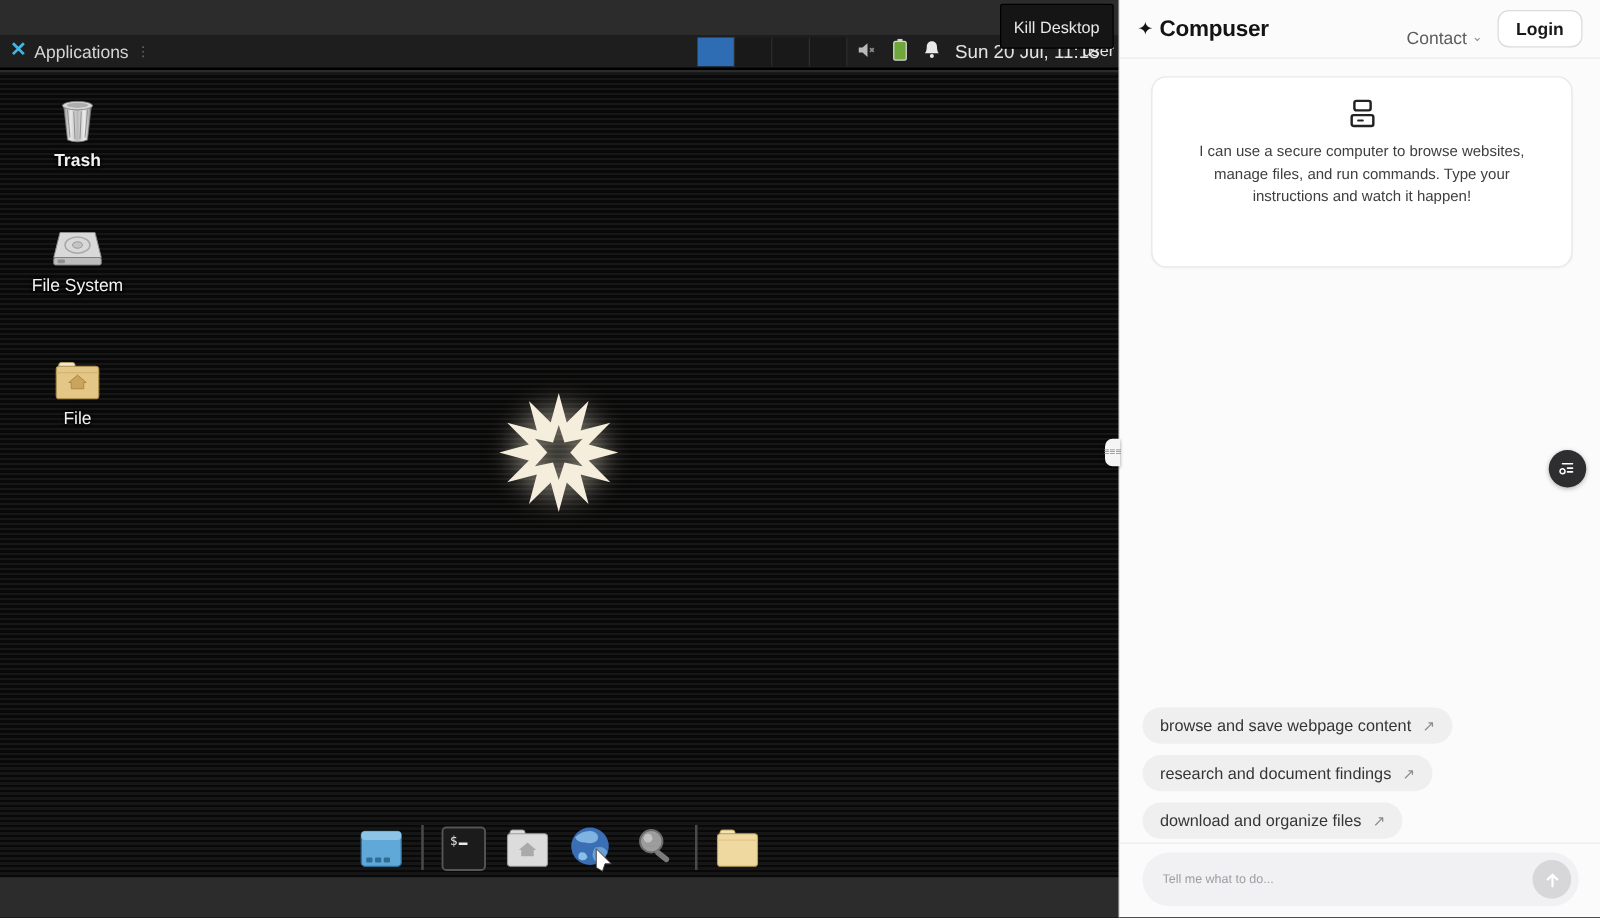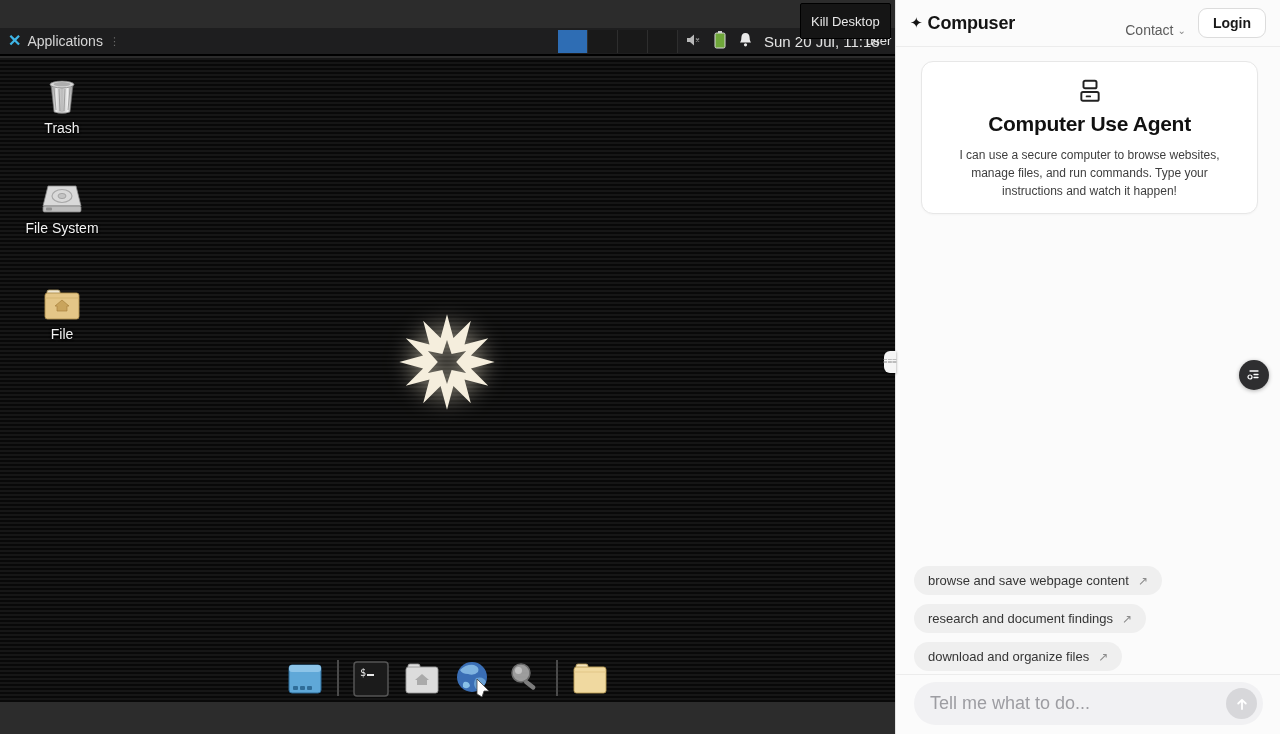--- a/index.html
+++ b/index.html
@@ -25,21 +25,21 @@
   .tb-user { position:absolute; left:866px; top:5px; color:#e4e4e4; font-size:13px; white-space:nowrap; }
 
   .kill-tooltip { position:absolute; left:800px; top:3px; height:36px; padding:0 10px; background:#151515; border:1px solid #000; border-radius:2px; color:#e8e8e8; font-size:13px; display:flex; align-items:center; white-space:nowrap; z-index:5; }
 
   .desktop { position:absolute; left:0; top:58px; width:100%; height:644px;
     background:repeating-linear-gradient(0deg,#090909 0px,#090909 2px,#161616 2px,#161616 4px); }
 
   .desk-icon { position:absolute; width:124px; text-align:center; cursor:default; }
   .desk-icon .glyph { display:flex; justify-content:center; }
   .desk-icon .lbl { margin-top:4px; color:#f2f2f2; font-size:14px; text-shadow:0 1px 2px #000, 0 0 3px #000; }
-  #icon-trash { left:0; top:18px; }
+  #icon-trash { left:0; top:18px;font-weight:bold; }
   #icon-fs { left:0; top:122px; }
   #icon-home { left:0; top:228px; }
 
   .star-logo { position:absolute; left:392px; top:248px; filter:drop-shadow(0 0 10px rgba(250,240,215,.55)); }
 
   .dock { position:absolute; left:0; bottom:2px; width:100%; display:flex; justify-content:center; align-items:flex-end; gap:9px; }
   .dock-sep { width:2px; height:36px; background:#4a4a4a; margin:0 2px 4px; }
   .dock-btn { width:42px; height:42px; display:flex; align-items:center; justify-content:center; }
 
   .panel-handle { position:absolute; left:884px; top:351px; width:12px; height:22px; background:#f5f5f5; border-radius:6px 0 0 6px; box-shadow:0 1px 3px rgba(0,0,0,.4); display:flex; align-items:center; justify-content:center; z-index:6; }
@@ -60,21 +60,21 @@
   .agent-card .card-icon { display:flex; justify-content:center; margin-bottom:8px; }
   .agent-card h1 { font-size:21px; color:#111; letter-spacing:-0.3px; margin-bottom:10px; }
   .agent-card p { font-size:12px; color:#3e3e3e; line-height:1.5; padding:0 22px; }
 
   .suggestions { position:absolute; left:18px; bottom:63px; display:flex; flex-direction:column; align-items:flex-start; gap:9px; }
   .pill { display:flex; align-items:center; gap:9px; background:#efefef; border:none; border-radius:16px; padding:7px 14px; font-size:13px; color:#353535; cursor:pointer; font-family:"Liberation Sans",sans-serif; }
   .pill .arr { color:#8c8c8c; font-size:12px; }
 
   .input-divider { position:absolute; left:0; bottom:59px; width:100%; height:1px; background:#ececec; }
   .chat-input-wrap { position:absolute; left:18px; bottom:9px; width:349px; height:43px; background:#f1f1f3; border-radius:22px; display:flex; align-items:center; padding:0 6px 0 16px; }
-  .chat-input { flex:1; border:none; background:transparent; outline:none; font-size:18px; color:#333; font-family:"Liberation Sans",sans-serif; }
+  .chat-input { flex:1; border:none; background:transparent; outline:none; font-size:10px; color:#333; font-family:"Liberation Sans",sans-serif; }
   .chat-input::placeholder { color:#9d9da2; }
   .send-btn { width:31px; height:31px; border-radius:50%; border:none; background:#d7d7da; display:flex; align-items:center; justify-content:center; cursor:pointer; }
 
   .task-fab { position:absolute; right:11px; top:360px; width:30px; height:30px; border-radius:50%; background:#2e2e30; border:none; display:flex; align-items:center; justify-content:center; box-shadow:0 1px 4px rgba(0,0,0,.3); cursor:pointer; }
 </style>
 </head>
 <body>
 
 <div class="screen">
 
@@ -251,21 +251,20 @@
     </div>
 
     <div class="agent-card">
       <div class="card-icon">
         <svg width="26" height="26" viewBox="0 0 24 24" fill="none" stroke="#222" stroke-width="1.8">
           <rect x="6" y="2.5" width="12" height="7" rx="1.5"></rect>
           <rect x="4" y="13" width="16" height="8" rx="1.5"></rect>
           <rect x="8" y="16.2" width="5" height="1.6" rx="0.8" fill="#222" stroke="none"></rect>
         </svg>
       </div>
-      <h1>Computer Use Agent</h1>
       <p>I can use a secure computer to browse websites, manage files, and run commands. Type your instructions and watch it happen!</p>
     </div>
 
     <div class="suggestions">
       <button class="pill">
         <span>browse and save webpage content</span>
         <span class="arr">↗</span>
       </button>
       <button class="pill">
         <span>research and document findings</span>

